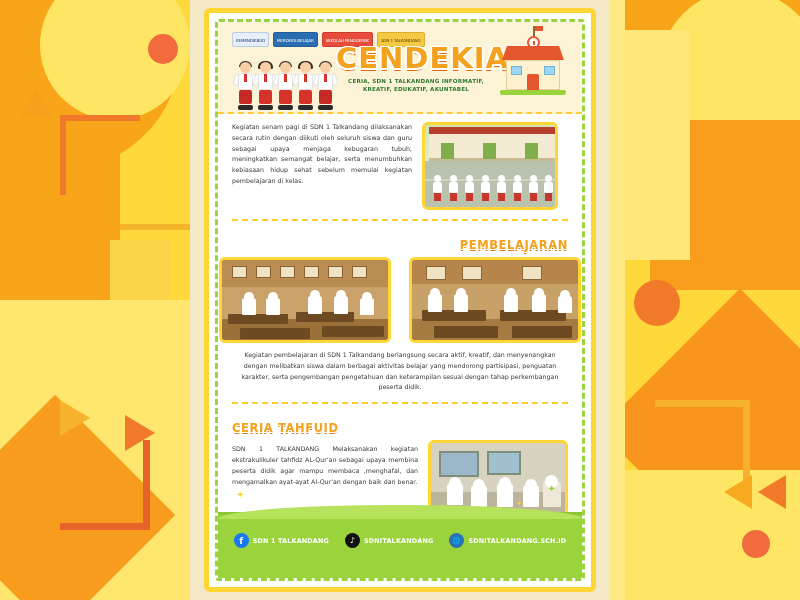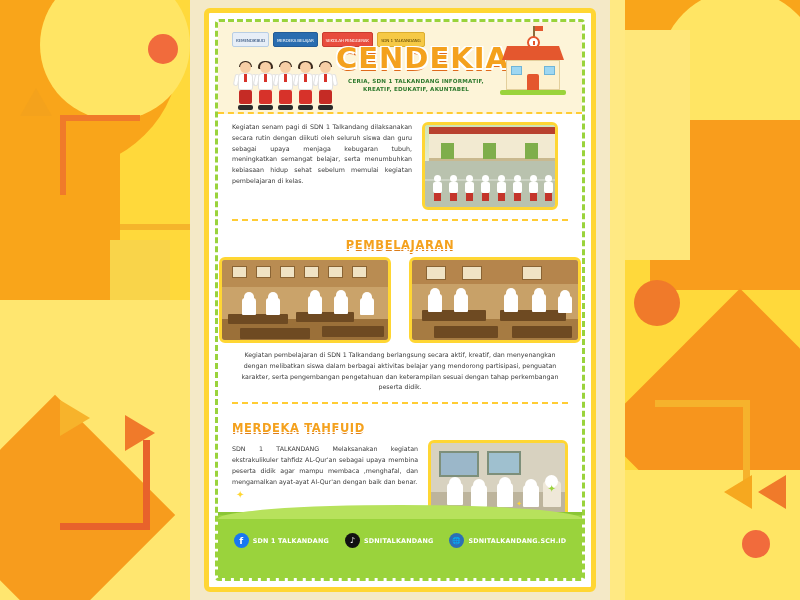--- a/index.html
+++ b/index.html
@@ -142,21 +142,21 @@
   .school .flag:after { content:""; position:absolute; left:1.5px; top:0; width:8px; height:5px; background:#e4572e; }
   .school .base { position:absolute; left:4px; top:54px; width:66px; height:5px; background:#9ad33c; border-radius:2px; }
 
   
   .section { padding:8px 14px 0 14px; }
   .sec-title {
     font-size:11.5px; font-weight:bold; color:#f4a11d; letter-spacing:.6px;
     text-shadow:-1px -1px 0 #fff,1px -1px 0 #fff,-1px 1px 0 #fff,1px 1px 0 #fff, 0 1.6px 0 #dd7d19;
     margin-bottom:5px;
   }
-  .sec-title.center { text-align:center; }
+  .sec-title.center { text-align:right; }
 
   .row { display:flex; gap:10px; align-items:flex-start; }
   .para {
     font-size:6.3px; line-height:1.72; color:#3a3a3a; text-align:justify;
   }
   .para.center { text-align:center; }
 
   .photo {
     border:3px solid #ffd633; border-radius:6px; overflow:hidden;
     position:relative; flex:none; background:#cfd6c8;
@@ -456,21 +456,21 @@
           <span class="pupil" style="left:146px;top:36px;width:14px;height:17px"></span>
           <span class="hijab" style="left:148px;top:30px;width:10px;height:10px"></span>
         </div>
       </div>
       <div class="para center" style="margin-top:7px">Kegiatan pembelajaran di SDN 1 Talkandang berlangsung secara aktif, kreatif, dan menyenangkan dengan melibatkan siswa dalam berbagai aktivitas belajar yang mendorong partisipasi, penguatan karakter, serta pengembangan pengetahuan dan keterampilan sesuai dengan tahap perkembangan peserta didik.</div>
     </div>
 
     <hr class="divider">
 
     <div class="section">
-      <div class="sec-title">MERDEKA TAHFUID</div>
+      <div class="sec-title">CERIA TAHFUID</div>
       <div class="row">
         <div class="para" style="width:186px;padding-top:4px">SDN 1 TALKANDANG Melaksanakan kegiatan ekstrakulikuler tahfidz AL-Qur'an sebagai upaya membina peserta didik agar mampu membaca ,menghafal, dan mengamalkan ayat-ayat Al-Qur'an dengan baik dan benar.</div>
         <div class="photo p4">
           <span class="wallc"></span>
           <span class="win"></span>
               <span class="win2"></span>
           <span class="floor"></span>
           <span class="kid2" style="left:16px;top:40px;width:16px;height:22px"></span>
           <span class="hd" style="left:18px;top:34px;width:12px;height:12px"></span>
           <span class="kid2" style="left:40px;top:42px;width:16px;height:22px"></span>

